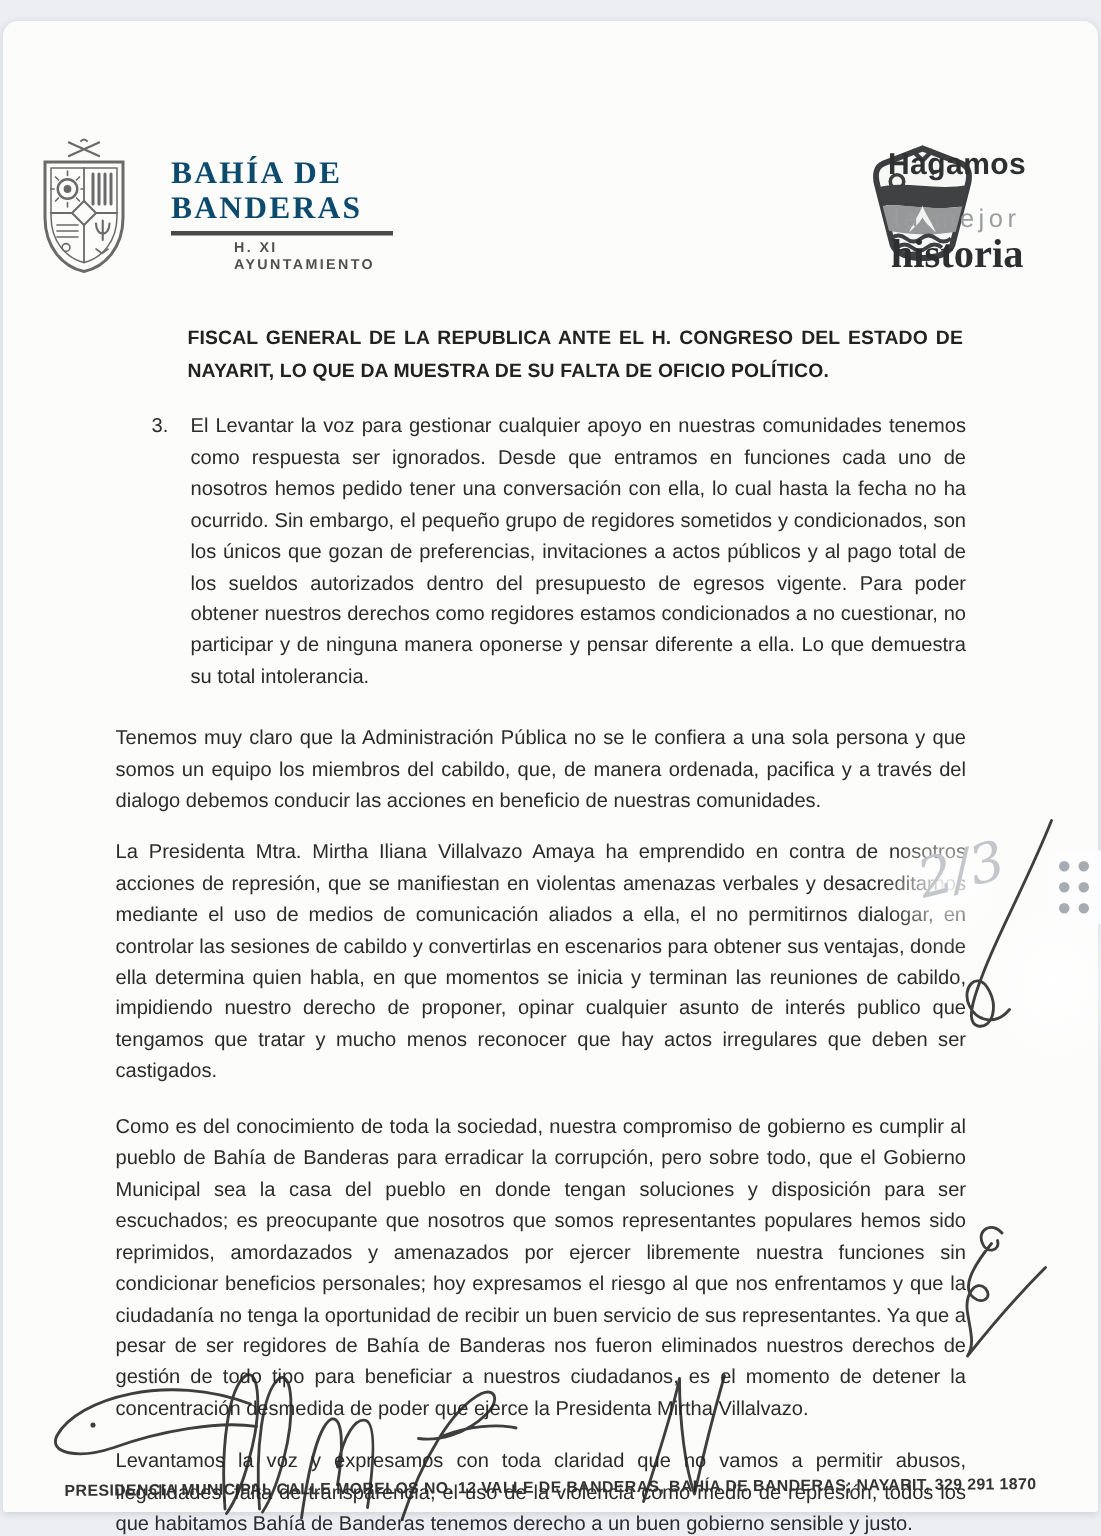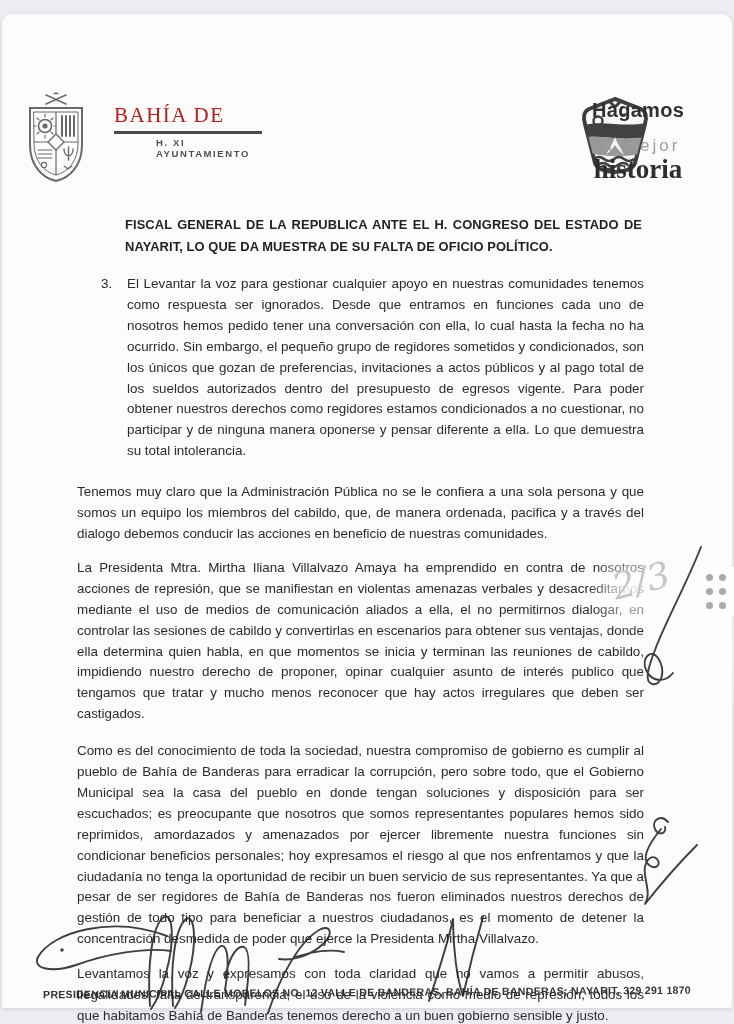--- a/index.html
+++ b/index.html
@@ -11,22 +11,22 @@
   .page{
     position:absolute;left:2px;right:2px;top:14px;bottom:16px;
     background:#fcfcfb;
     border-radius:10px 10px 2px 2px;
     box-shadow:0 1px 5px rgba(60,70,90,.18);
   }
   
   .crest-wrap{position:absolute;left:22px;top:78px;width:250px;height:95px;}
   .crest-text{position:absolute;left:90px;top:12px;color:#3a3a3a;}
   .crest-title{
-    font-family:"Liberation Serif",serif;font-weight:normal;font-size:21px;
-    letter-spacing:1.5px;line-height:23px;color:#b91c1c;
+    font-family:"Liberation Serif",serif;font-weight:bold;font-size:21px;
+    letter-spacing:1.5px;line-height:23px;color:#0c4a6e;
   }
   .crest-rule{width:148px;height:3px;background:#4a4a4a;margin:4px 0 3px 0;}
   .crest-sub{font-size:9.5px;letter-spacing:1.6px;color:#4f4f4f;font-weight:bold;padding-left:42px;}
   .slogan-wrap{position:absolute;left:508px;top:78px;width:210px;height:95px;text-align:center;}
   .slogan-text{position:absolute;left:82px;top:8px;line-height:1;}
   .slogan-l1{font-size:20px;font-weight:bold;color:#2e3032;letter-spacing:.3px;}
   .slogan-l2{font-size:17px;color:#9a9da0;letter-spacing:3px;margin-top:17px;}
   .slogan-l3{font-family:"Liberation Serif",serif;font-size:27px;font-weight:bold;color:#2c2e30;margin-top:2px;}
   
   .content{
@@ -92,20 +92,21 @@
         <path d="M32,42 L40,50 L32,58 L24,50 Z" fill="#fcfcfb" stroke-width="1.4"></path>
         <path d="M14,58 h14 M14,62 h14 M14,66 h14" stroke-width="1.1"></path>
         <circle cx="20" cy="73" r="2.6" stroke-width="1.1"></circle>
         <path d="M40,57 c0,9 9,9 9,0 M44.5,55 v13" stroke-width="1.4"></path>
         <path d="M40,74 l4,3 4,-3" stroke-width="1.1"></path>
       </g>
     </svg>
     <div class="crest-text">
       <div class="crest-title">
         <div>BAHÍA DE</div>
+        <div>BANDERAS</div>
       </div>
       <div class="crest-rule"></div>
       <div class="crest-sub">H. XI AYUNTAMIENTO</div>
     </div>
   </div>
 
   <div class="slogan-wrap">
     <svg width="74" height="90" viewBox="0 0 74 90">
       <defs>
           <clipPath id="shieldClip">

